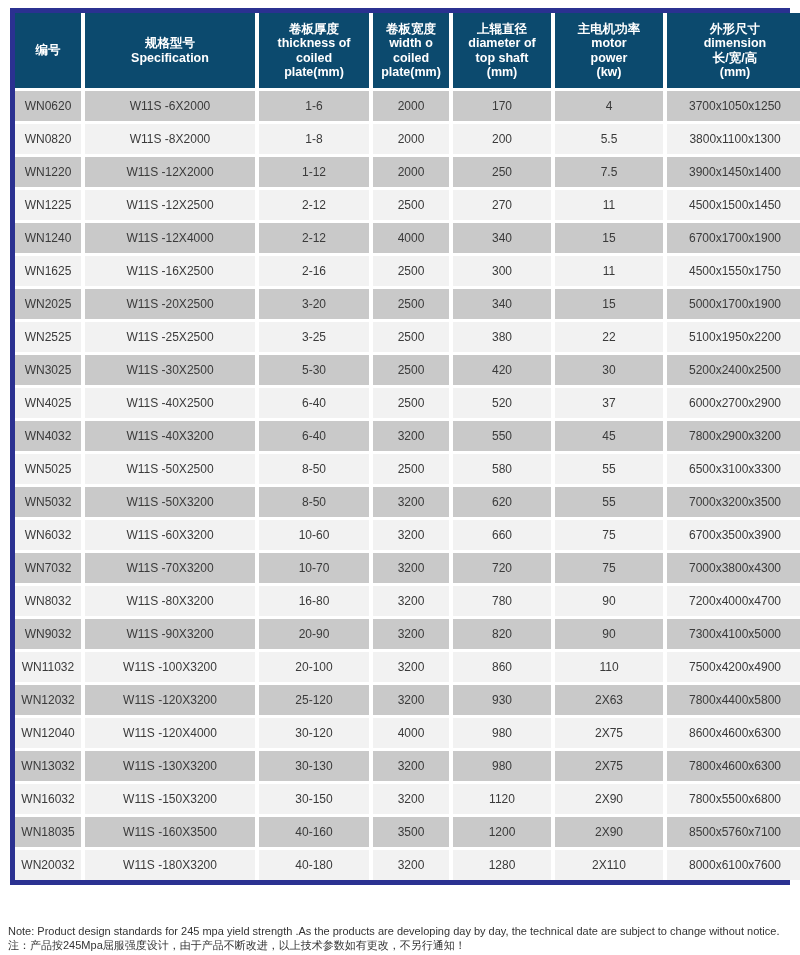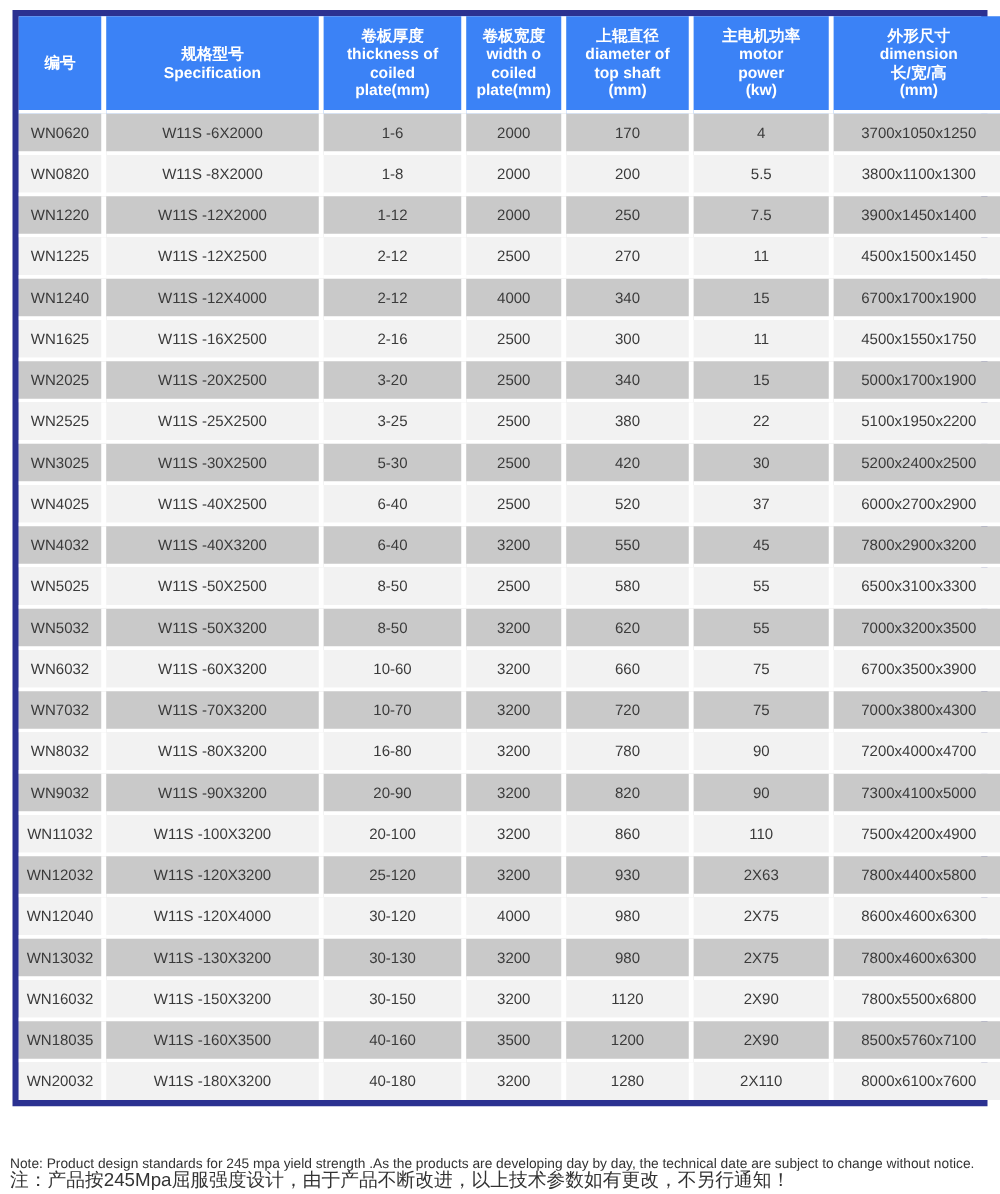--- a/index.html
+++ b/index.html
@@ -31,21 +31,21 @@
   
   .spec-table th:nth-child(1), .spec-table td:nth-child(1) { width: 70px; }
   .spec-table th:nth-child(2), .spec-table td:nth-child(2) { width: 174px; }
   .spec-table th:nth-child(3), .spec-table td:nth-child(3) { width: 114px; }
   .spec-table th:nth-child(4), .spec-table td:nth-child(4) { width: 80px; }
   .spec-table th:nth-child(5), .spec-table td:nth-child(5) { width: 102px; }
   .spec-table th:nth-child(6), .spec-table td:nth-child(6) { width: 112px; }
   .spec-table th:nth-child(7), .spec-table td:nth-child(7) { width: 136px; }
 
   .spec-table th {
-    background: #3b82f6;
+    background: #0c4a6e;
     color: #ffffff;
     font-weight: bold;
     font-size: 12.5px;
     line-height: 14.5px;
     text-align: center;
     vertical-align: middle;
     height: 78px;
     border-right: 4px solid #ffffff;
     border-bottom: 3px solid #ffffff;
     padding: 2px 1px;
@@ -75,21 +75,21 @@
     left: 8px;
     width: 786px;
   }
   .note-en {
     font-size: 11px;
     color: #333333;
     line-height: 13px;
     white-space: nowrap;
   }
   .note-cn {
-    font-size: 15px;
+    font-size: 11px;
     color: #333333;
     line-height: 14px;
     white-space: nowrap;
   }
 </style>
 </head>
 <body>
 
 <div class="page">
 

